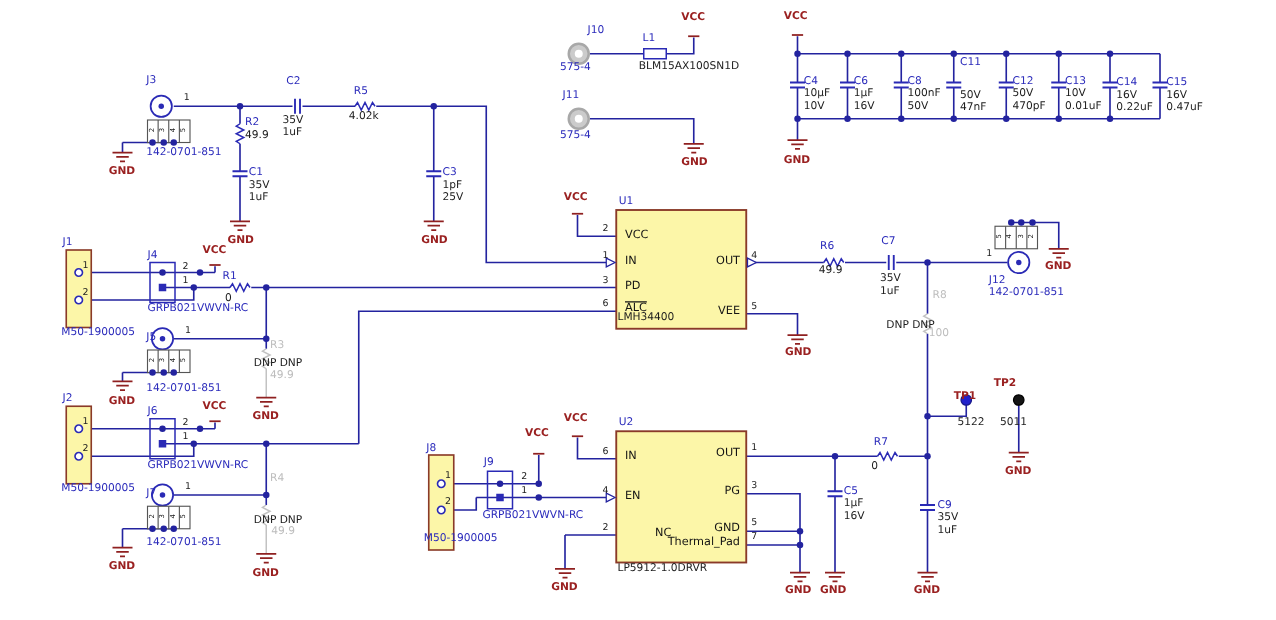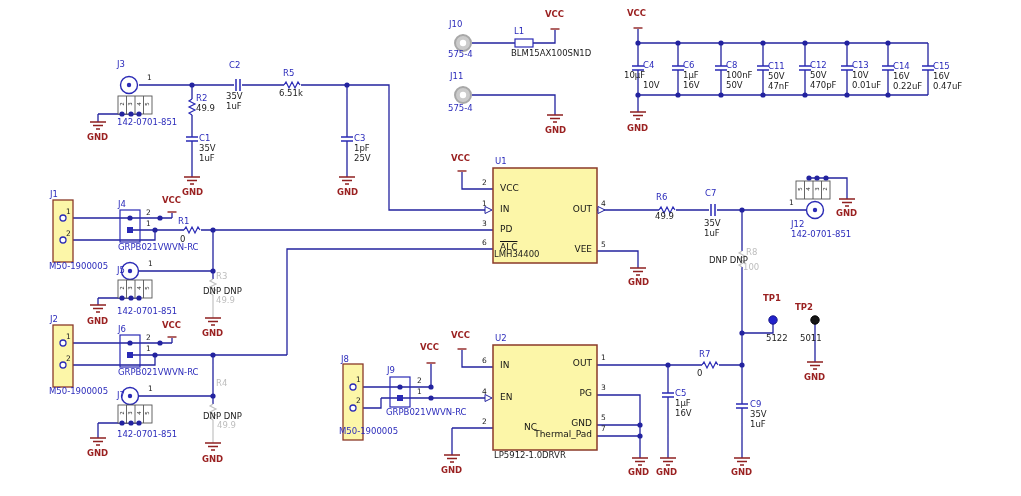--- a/index.html
+++ b/index.html
@@ -256,47 +256,47 @@
 <div class="t blue" style="left:196px;top:94px">R2</div>
 <div class="t blk" style="left:196px;top:104px">49.9</div>
 <div class="t blue" style="left:199px;top:134px">C1</div>
 <div class="t blk" style="left:199px;top:144px">35V</div>
 <div class="t blk" style="left:199px;top:154px">1uF</div>
 <div class="t net" style="left:182px;top:188px">GND</div>
 <div class="t blue" style="left:229px;top:61px">C2</div>
 <div class="t blk" style="left:226px;top:92px">35V</div>
 <div class="t blk" style="left:226px;top:102px">1uF</div>
 <div class="t blue" style="left:283px;top:69px">R5</div>
-<div class="t blk" style="left:279px;top:89px">6.51k</div>
+<div class="t blk" style="left:279px;top:89px">4.02k</div>
 <div class="t blue" style="left:354px;top:134px">C3</div>
 <div class="t blk" style="left:354px;top:144px">1pF</div>
 <div class="t blk" style="left:354px;top:154px">25V</div>
 <div class="t net" style="left:337px;top:188px">GND</div>
 
-<div class="t blue" style="left:449px;top:20px">J10</div>
+<div class="t blue" style="left:470px;top:20px">J10</div>
 <div class="t blue" style="left:448px;top:50px">575-4</div>
 <div class="t blue" style="left:514px;top:27px">L1</div>
 <div class="t blk" style="left:511px;top:49px">BLM15AX100SN1D</div>
 <div class="t net" style="left:545px;top:10px">VCC</div>
 <div class="t blue" style="left:450px;top:72px">J11</div>
 <div class="t blue" style="left:448px;top:104px">575-4</div>
 <div class="t net" style="left:545px;top:126px">GND</div>
 
 <div class="t net" style="left:627px;top:9px">VCC</div>
 <div class="t net" style="left:627px;top:124px">GND</div>
 <div class="t blue" style="left:643px;top:61px">C4</div>
-<div class="t blk" style="left:624px;top:71px">10µF</div>
+<div class="t blk" style="left:643px;top:71px">10µF</div>
 <div class="t blk" style="left:643px;top:81px">10V</div>
 <div class="t blue" style="left:683px;top:61px">C6</div>
 <div class="t blk" style="left:683px;top:71px">1µF</div>
 <div class="t blk" style="left:683px;top:81px">16V</div>
 <div class="t blue" style="left:726px;top:61px">C8</div>
 <div class="t blk" style="left:726px;top:71px">100nF</div>
 <div class="t blk" style="left:726px;top:81px">50V</div>
-<div class="t blue" style="left:768px;top:62px">C11</div>
+<div class="t blue" style="left:768px;top:46px">C11</div>
 <div class="t blk" style="left:768px;top:72px">50V</div>
 <div class="t blk" style="left:768px;top:82px">47nF</div>
 <div class="t blue" style="left:810px;top:61px">C12</div>
 <div class="t blk" style="left:810px;top:71px">50V</div>
 <div class="t blk" style="left:810px;top:81px">470pF</div>
 <div class="t blue" style="left:852px;top:61px">C13</div>
 <div class="t blk" style="left:852px;top:71px">10V</div>
 <div class="t blk" style="left:852px;top:81px">0.01uF</div>
 <div class="t blue" style="left:893px;top:62px">C14</div>
 <div class="t blk" style="left:893px;top:72px">16V</div>
@@ -329,24 +329,24 @@
 <div class="t blk" style="left:704px;top:229px">1uF</div>
 <div class="num" style="left:789px;top:199px">1</div>
 <div class="t blue" style="left:791px;top:220px">J12</div>
 <div class="t blue" style="left:791px;top:230px">142-0701-851</div>
 <div class="rot" style="left:796px;top:186px">5</div>
 <div class="rot" style="left:804px;top:186px">4</div>
 <div class="rot" style="left:813px;top:186px">3</div>
 <div class="rot" style="left:821px;top:186px">2</div>
 <div class="t net" style="left:836px;top:209px">GND</div>
 
-<div class="t ghost" style="left:746px;top:248px">R8</div>
+<div class="t ghost" style="left:746px;top:232px">R8</div>
 <div class="t blk" style="left:709px;top:256px">DNP DNP</div>
 <div class="t ghost" style="left:743px;top:263px">100</div>
-<div class="t net" style="left:763px;top:294px">TP1</div>
+<div class="t net" style="left:763px;top:313px">TP1</div>
 <div class="t blk" style="left:766px;top:334px">5122</div>
 <div class="t net" style="left:795px;top:303px">TP2</div>
 <div class="t blk" style="left:800px;top:334px">5011</div>
 <div class="t net" style="left:804px;top:373px">GND</div>
 <div class="t blue" style="left:699px;top:350px">R7</div>
 <div class="t blk" style="left:697px;top:369px">0</div>
 <div class="t blue" style="left:750px;top:400px">C9</div>
 <div class="t blk" style="left:750px;top:410px">35V</div>
 <div class="t blk" style="left:750px;top:420px">1uF</div>
 <div class="t net" style="left:731px;top:468px">GND</div>

